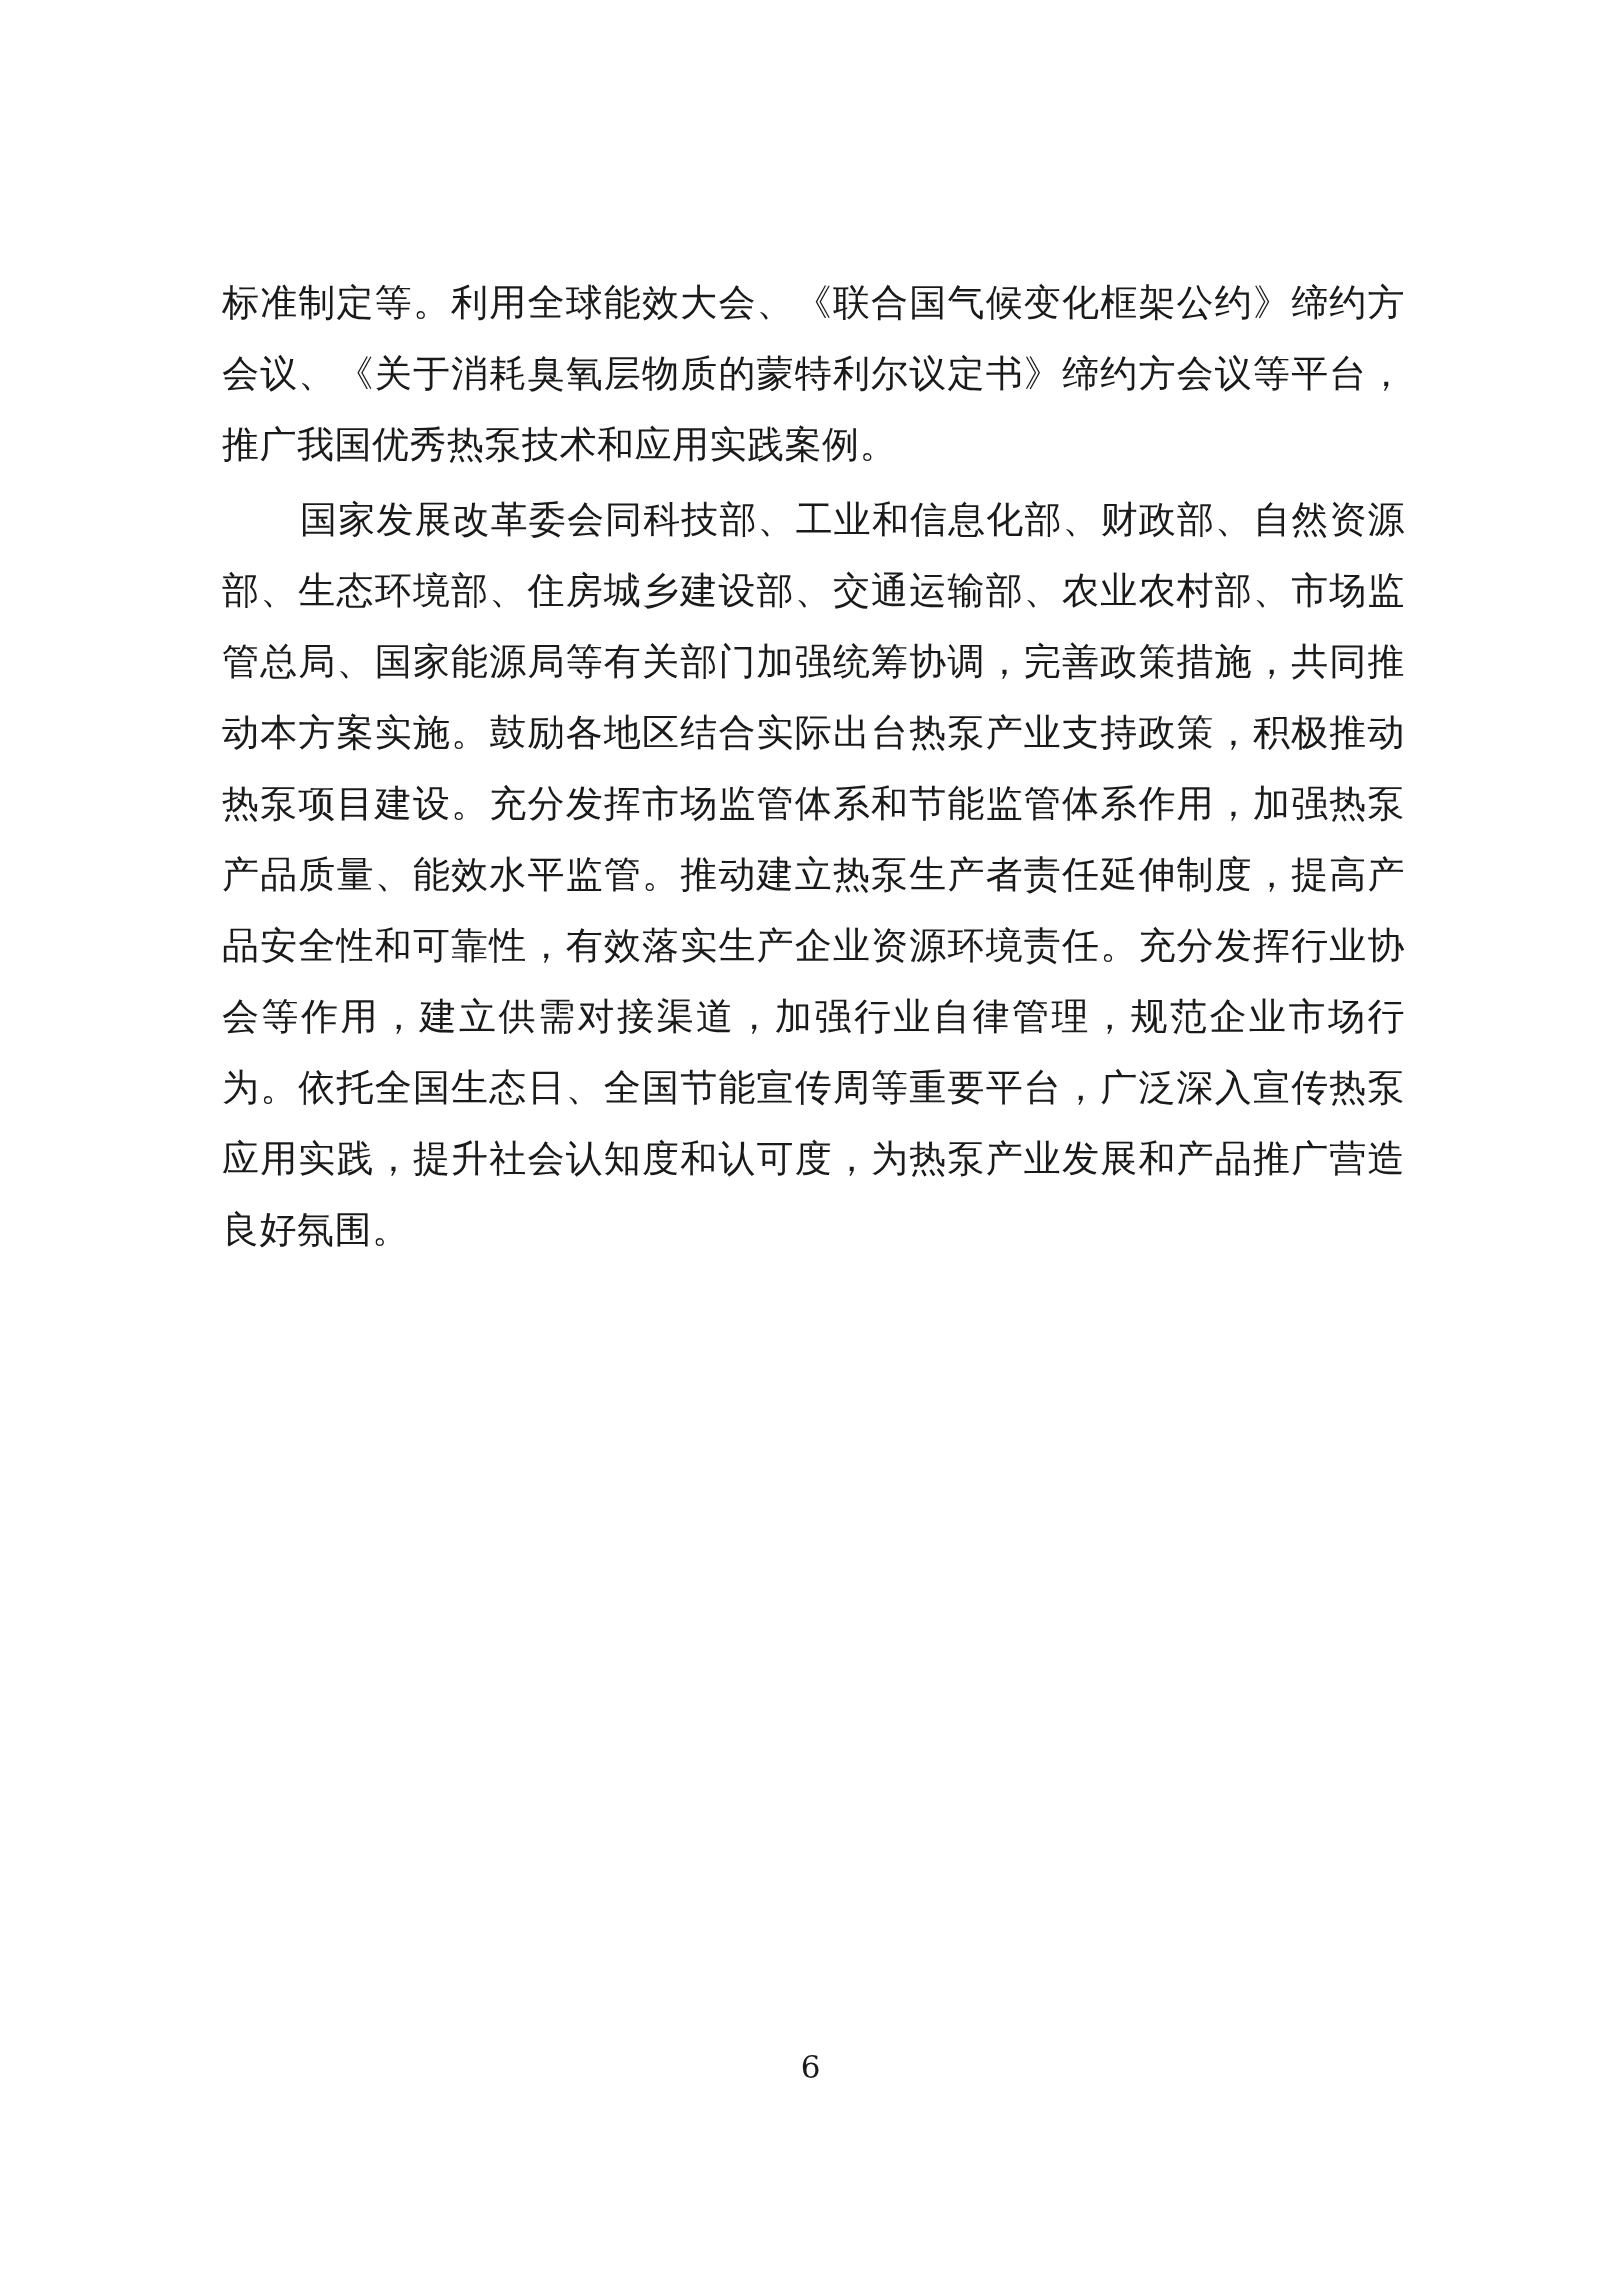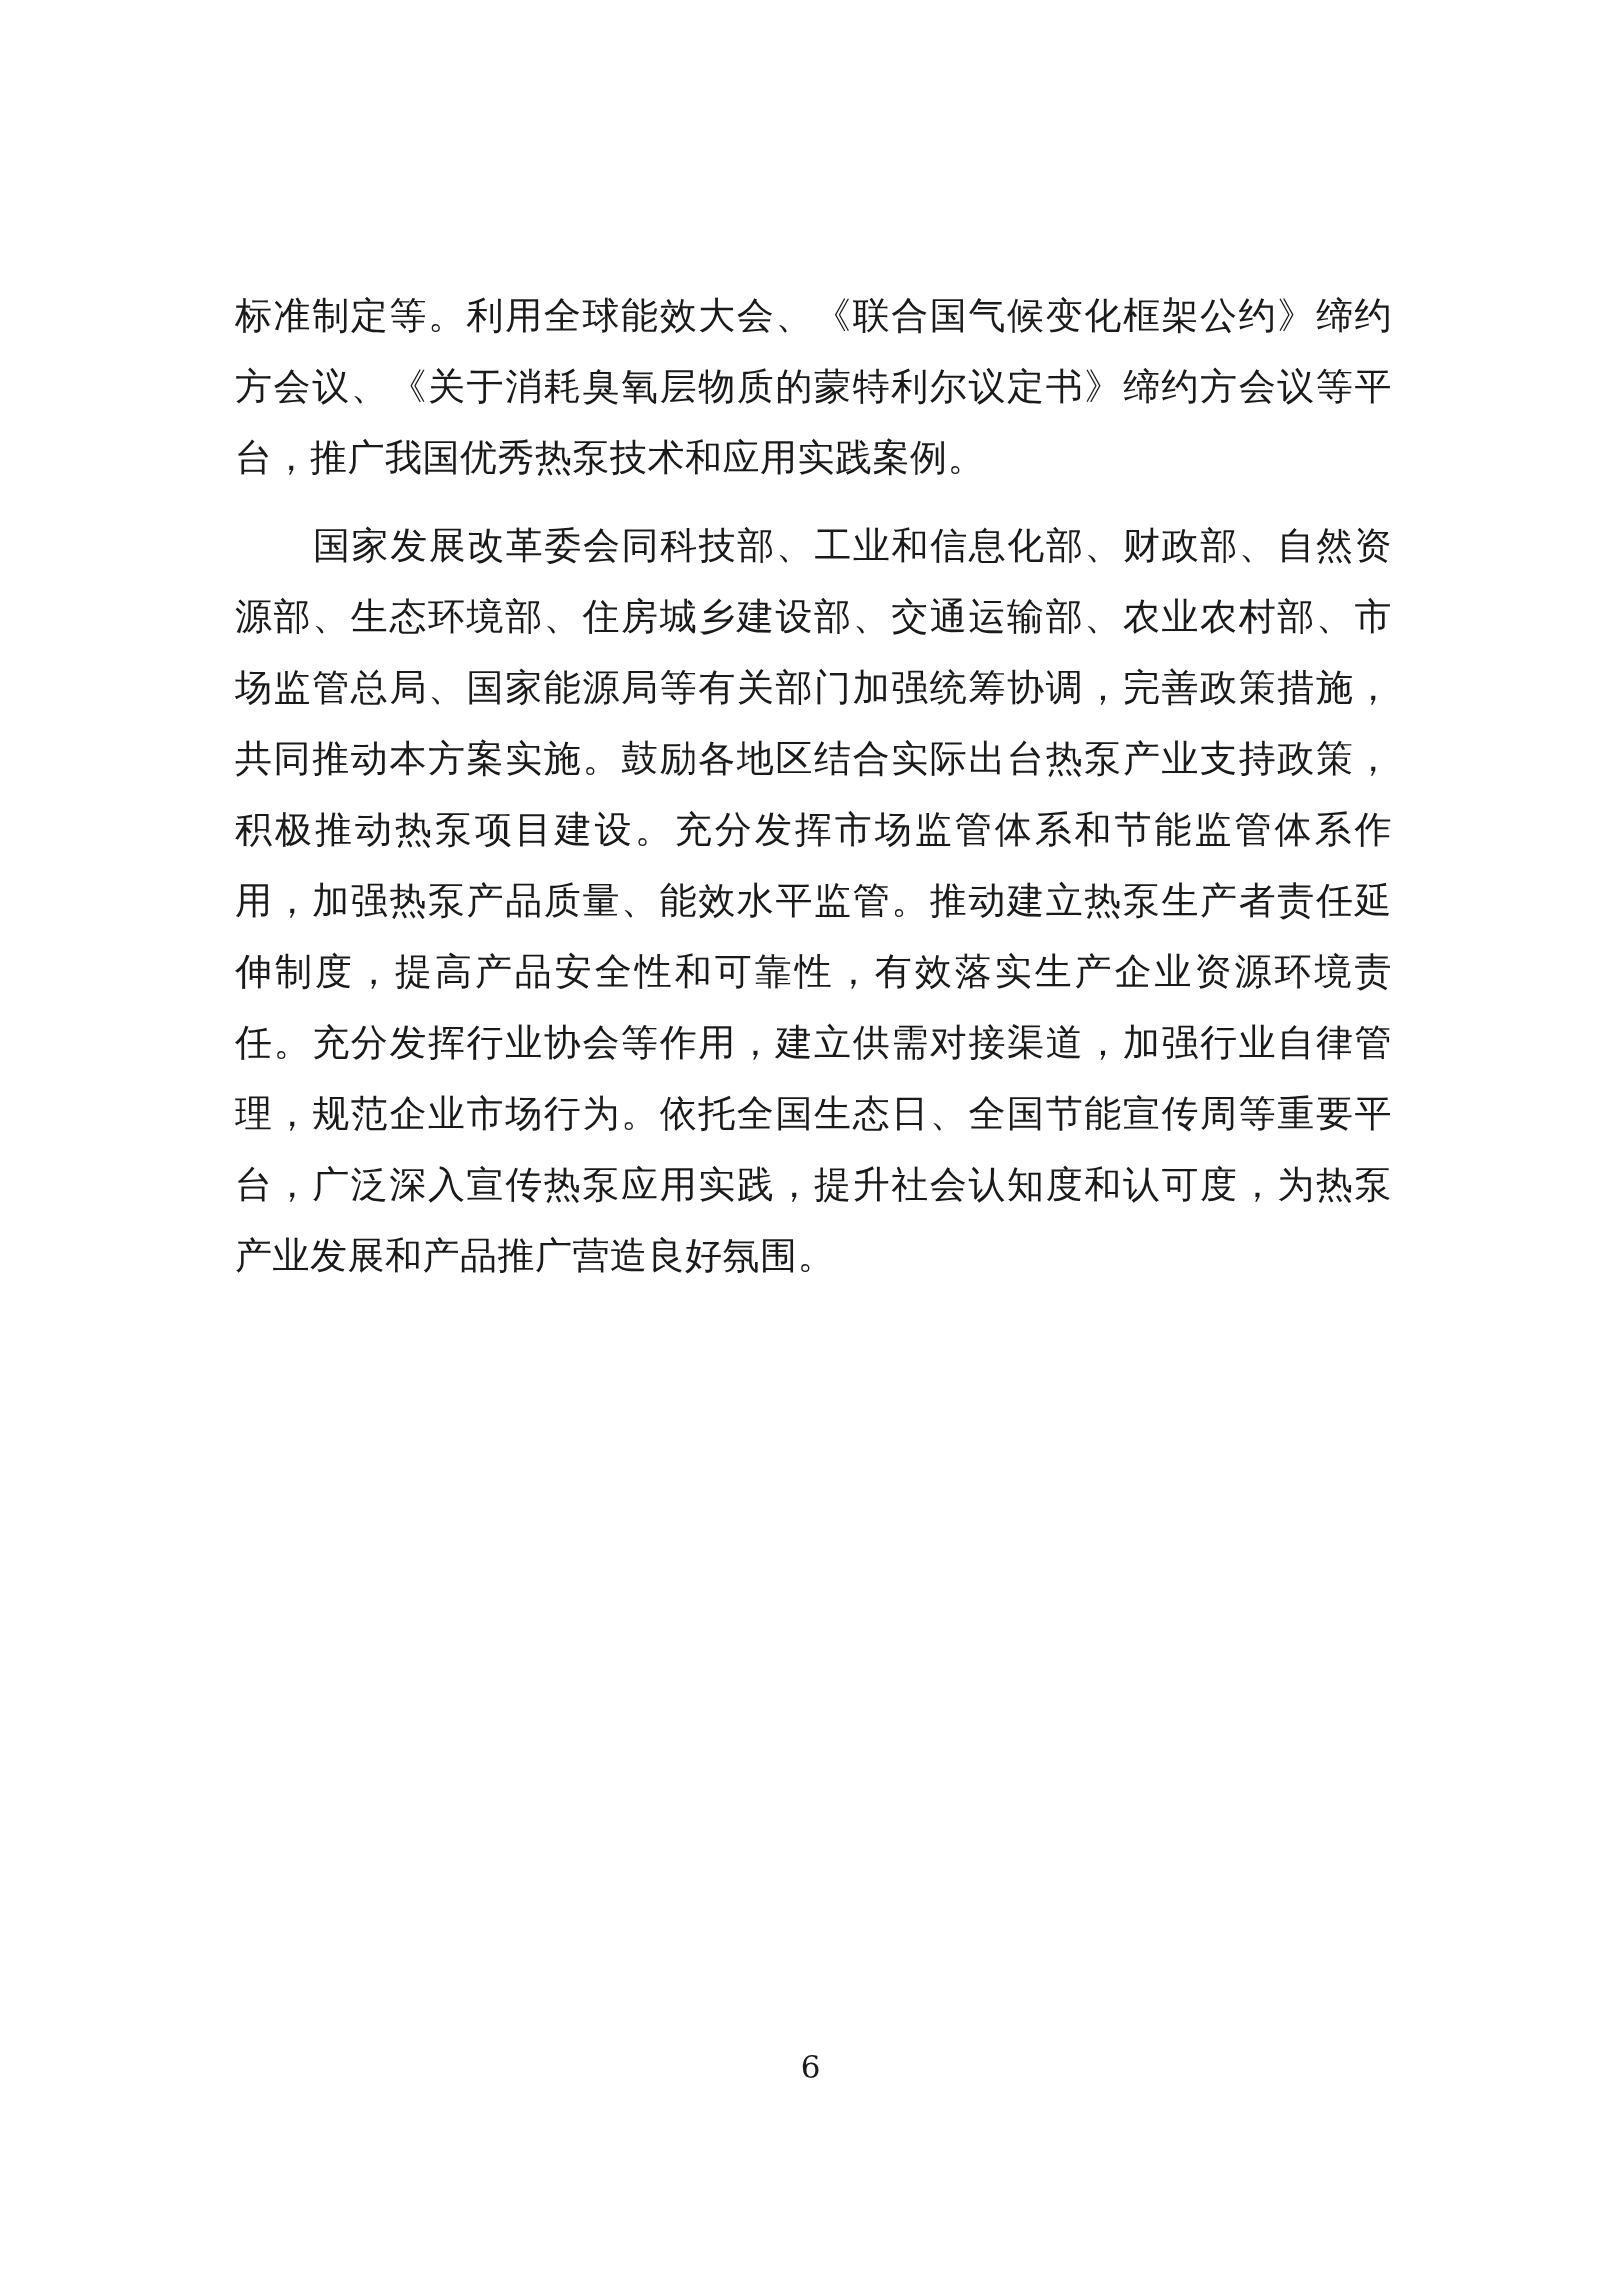--- a/index.html
+++ b/index.html
@@ -16,21 +16,21 @@
     box-sizing: border-box;
     overflow: hidden;
   }
   .body-area {
     position: absolute;
     left: 218px;
     top: 263px;
     width: 1191px;
   }
   p.para {
-    margin: 17px;
+    margin: 4px;
     font-family: Liberation Sans, sans-serif;
     font-size: 37px;
     line-height: 71px;
     color: #1a1a1a;
     text-align: justify;
     text-justify: inter-character;
     letter-spacing: 0.5px;
     word-break: break-all;
   }
   p.indent {

